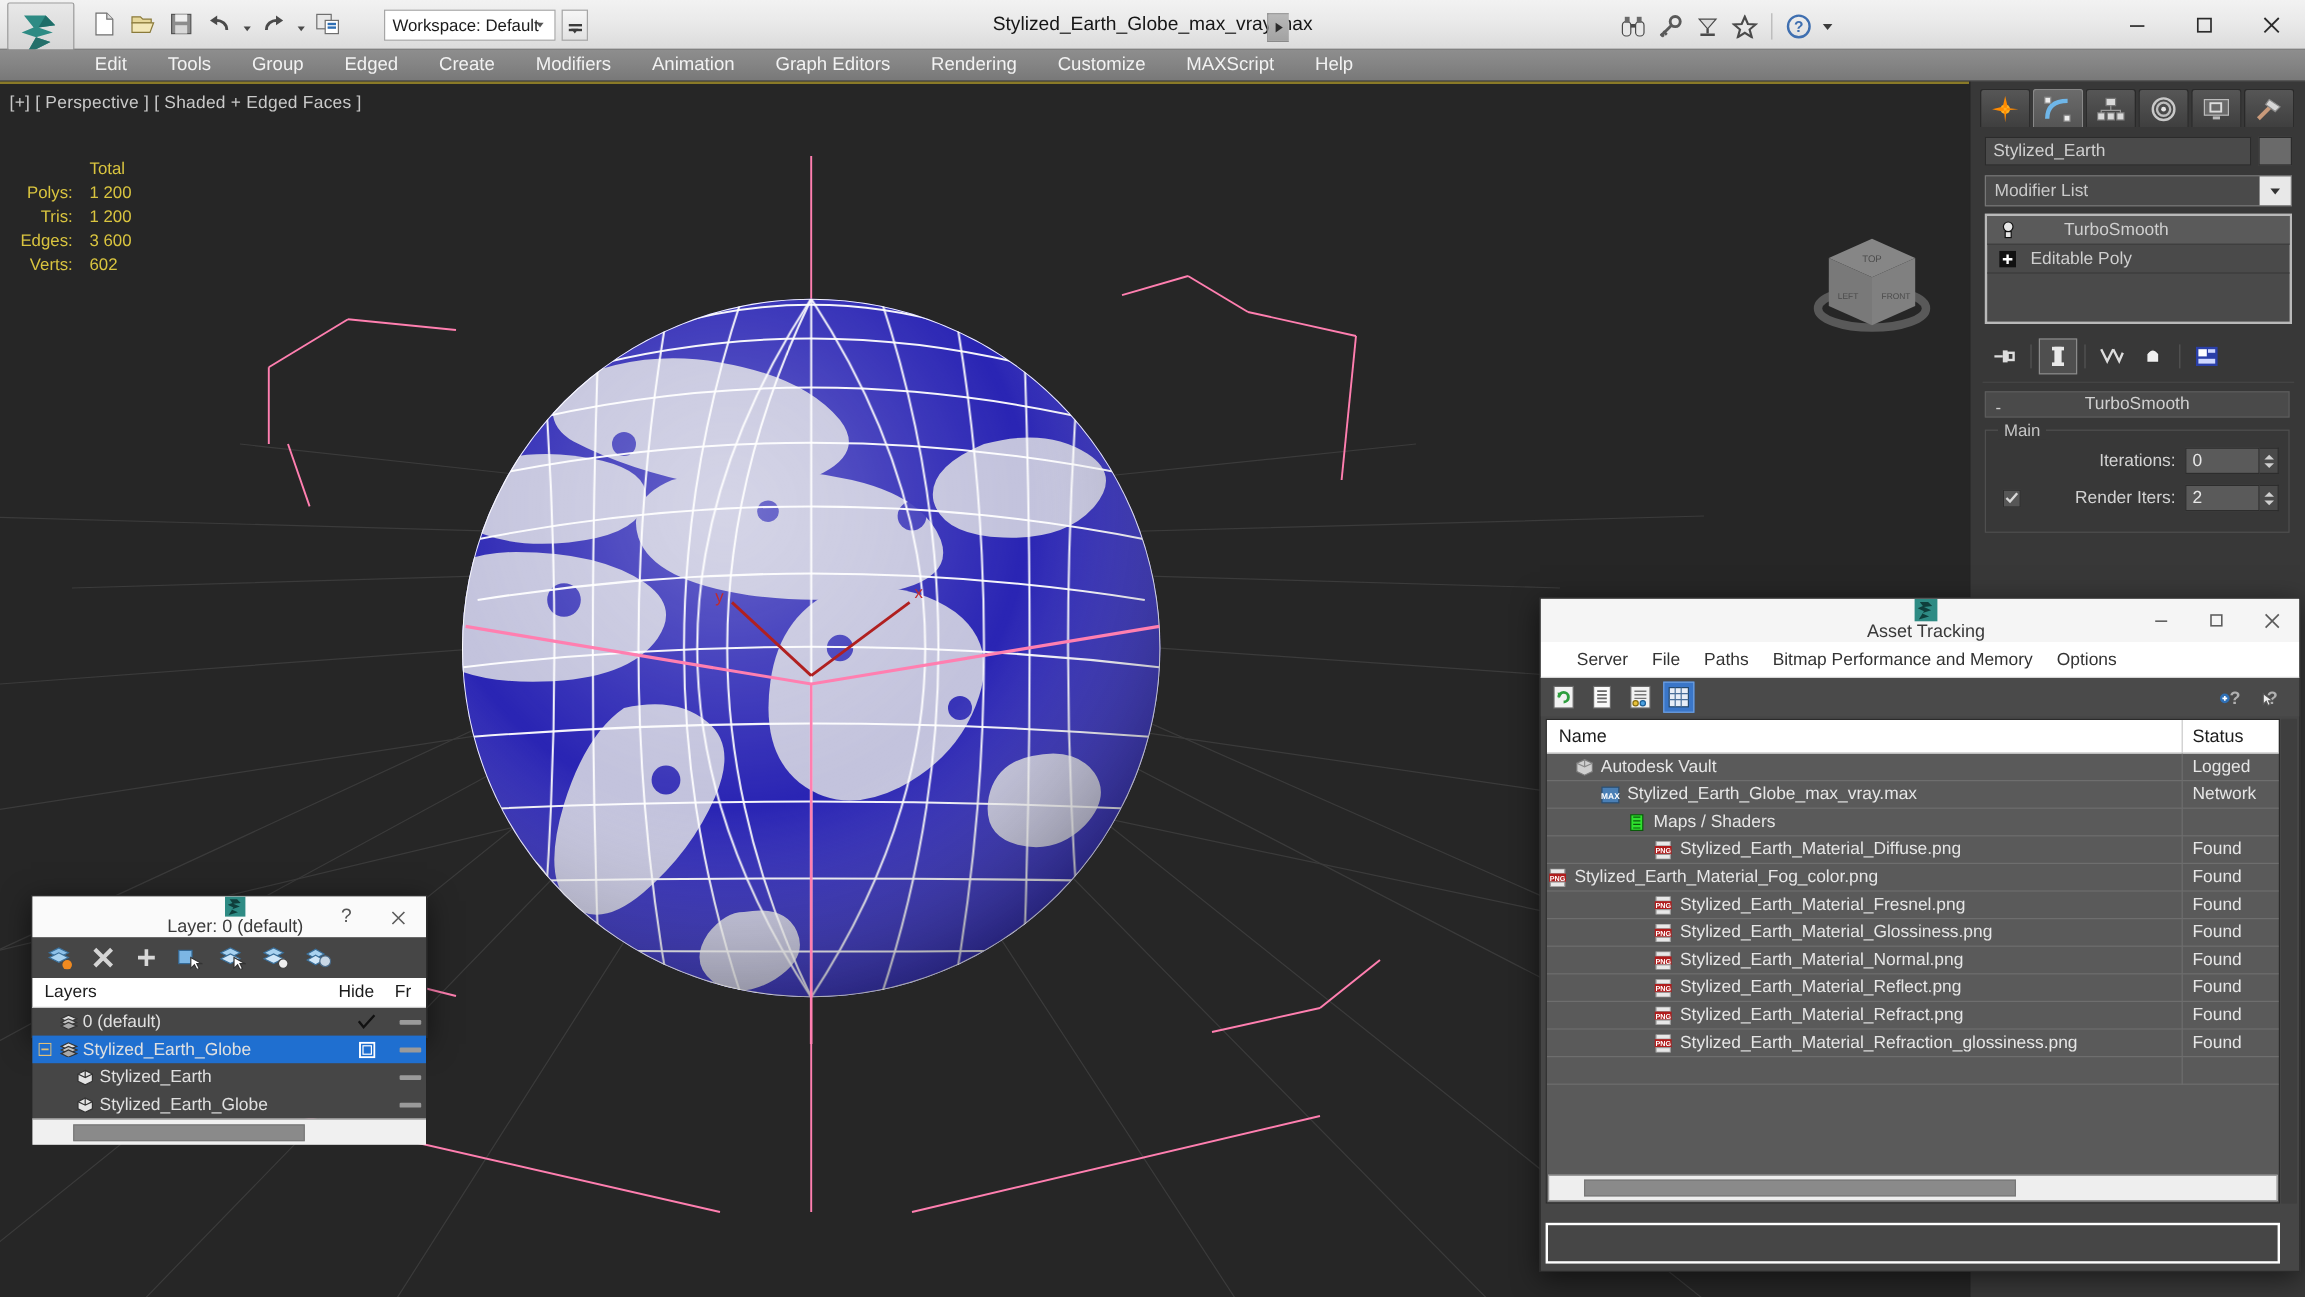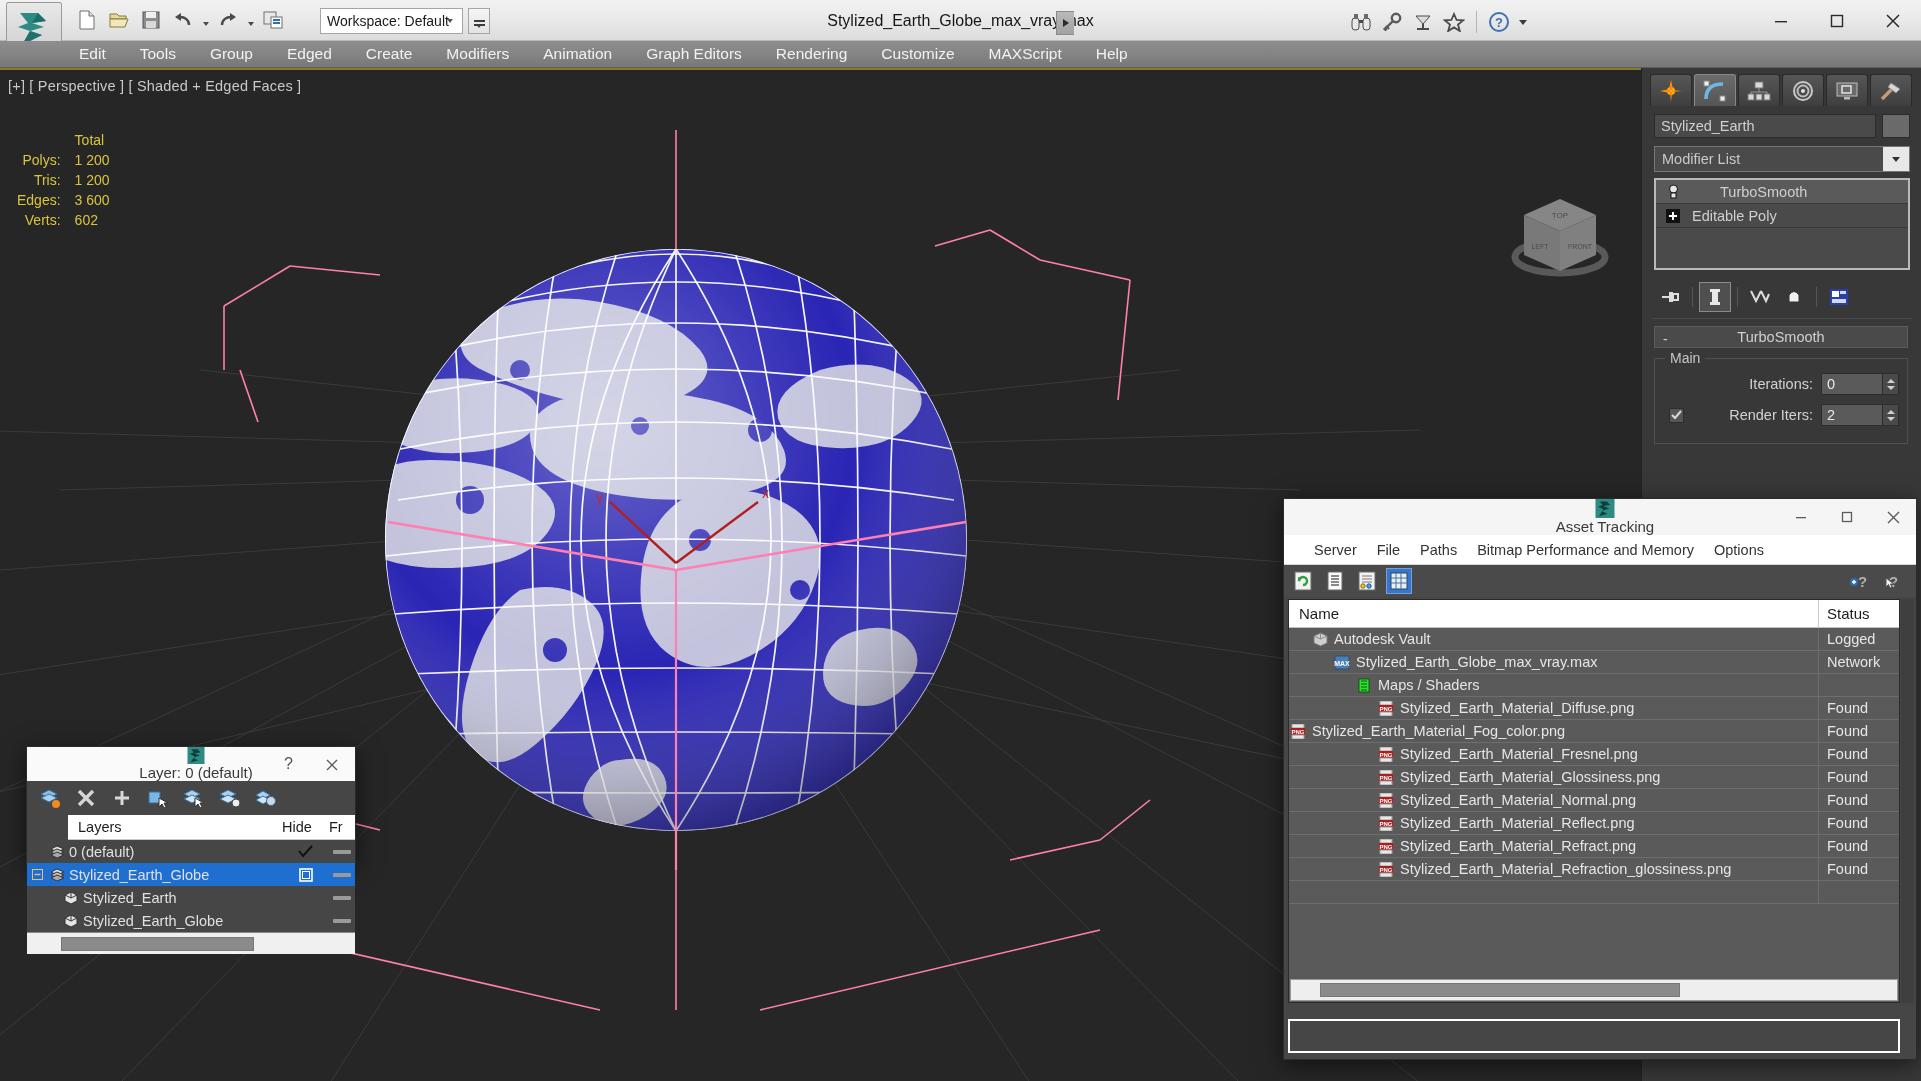--- a/index.html
+++ b/index.html
@@ -177,21 +177,21 @@
   .dlg-wbtns { position:absolute; right:0; top:0; height:36px; display:flex; }
   .dlg-wb { width:46px; height:36px; display:flex; align-items:center; justify-content:center; }
 
   
   #layerdlg { left:26px; top:746px; width:330px; height:119px; }
   #layerdlg .dlg-title { height:34px; background:#fafafa; }
   #layerdlg .help { position:absolute; right:62px; top:8px; font-size:16px; color:#555; }
   .layer-toolbar { height:34px; background:#464646; display:flex; align-items:center; padding-left:10px; gap:10px;}
   .ltool { width:26px; height:26px; display:flex; align-items:center; justify-content:center; }
   .layer-hdr { height:25px; background:#fff; display:flex; align-items:center;
-     font-size:14.5px; color:#1c1c1c; border-bottom:1px solid #c8c8c8;margin-left:41px; }
+     font-size:14.5px; color:#1c1c1c; border-bottom:1px solid #c8c8c8; }
   .layer-hdr .c1 { flex:1; padding-left:10px; }
   .layer-hdr .c2 { width:47px; text-align:left; }
   .layer-hdr .c3 { width:26px; }
   .layer-body { background:#464646; }
   .lrow { height:23px; display:flex; align-items:center; font-size:14.5px; color:#e0e0e0; position:relative; }
   .lrow.sel { background:#1f6fd0; }
   .lrow .expand { width:16px; display:flex; align-items:center; justify-content:center; margin-left:2px; }
   .lrow .licon { width:24px; display:flex; align-items:center; justify-content:center; }
   .lrow .lname { flex:1; }
   .lrow .lhide { width:47px; display:flex; align-items:center; justify-content:center; }

